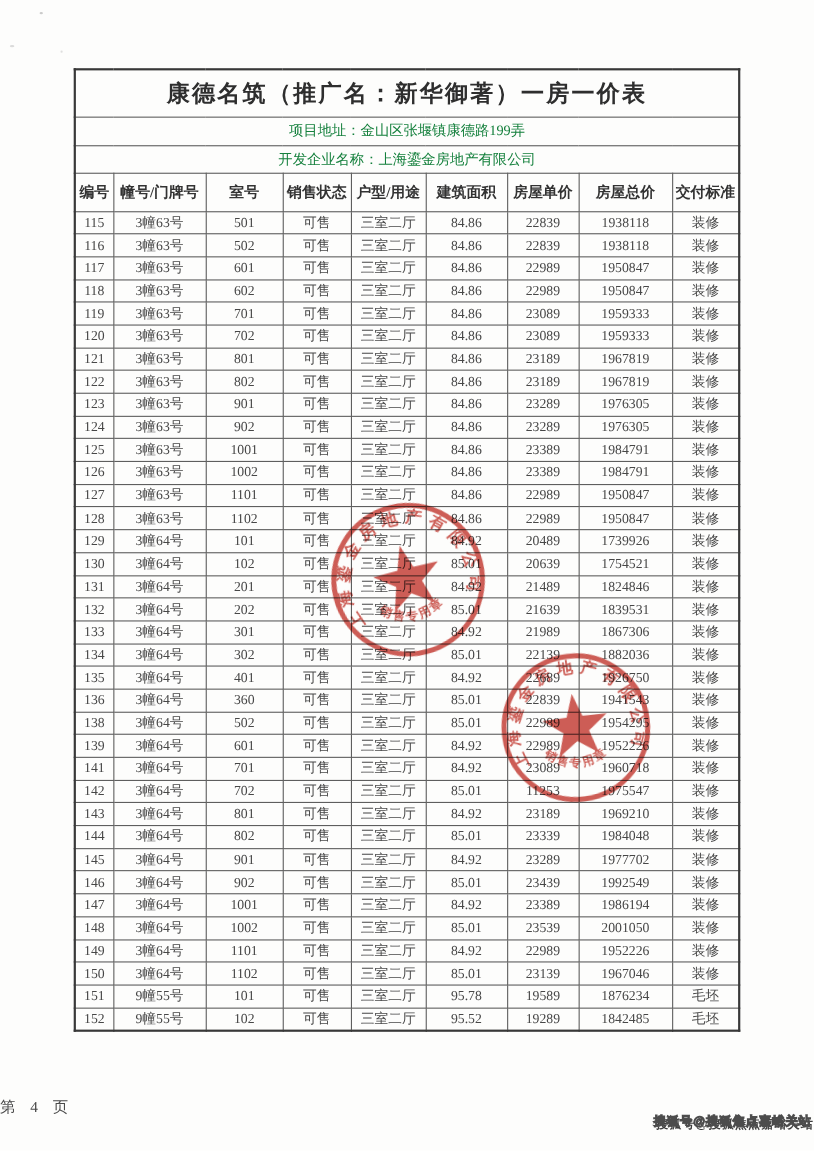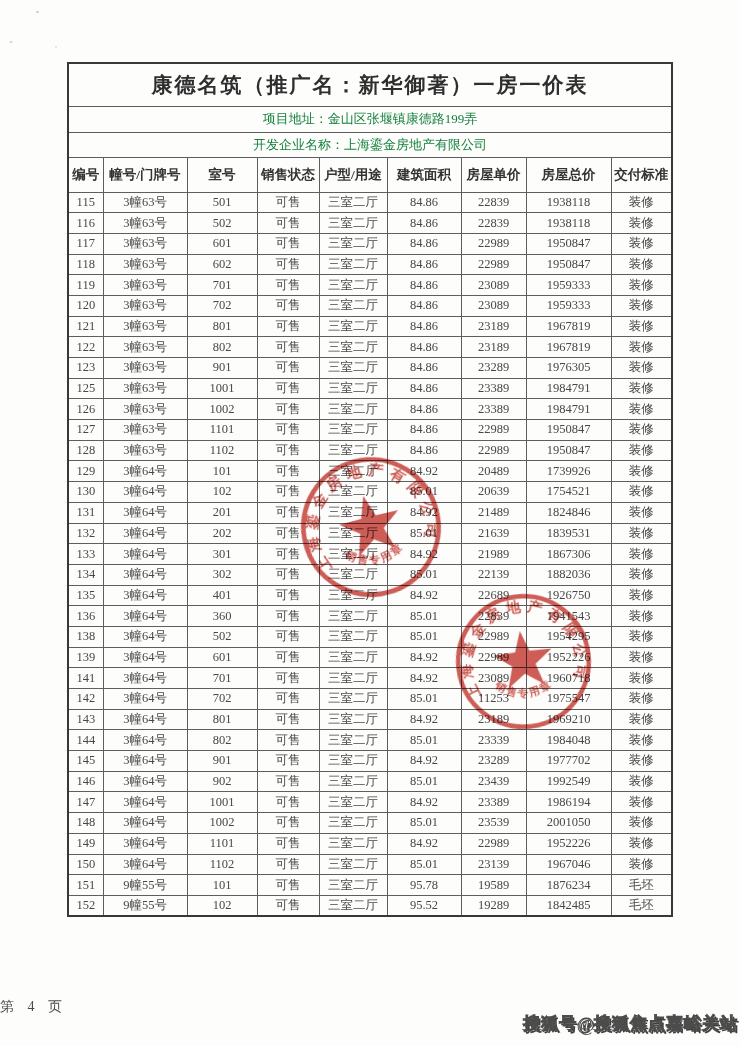--- a/index.html
+++ b/index.html
@@ -66,23 +66,23 @@
 : 998px; top: 998px;
     width: 740px;
     text-align: left;
     font-size: 14px;
     letter-spacing: 5px;
     color: #4a4a4a;
   }
   .watermark {
     position: absolute;
     right: 2px; top: 1012px;
-    font-size: 17px;
+    font-size: 11px;
     font-weight: bold;
-    font-family: Liberation Serif, serif;
+    font-family: Liberation Sans, sans-serif;
     color: rgba(255,255,255,.92);
     -webkit-text-stroke: 1px #4c4c4c;
     text-shadow: 2px 2px 0 #3f3f3f;
     letter-spacing: 1px;
   }
 
   .seal {
     position: absolute;
     color: #c43a31;           
     mix-blend-mode: multiply;
@@ -244,20 +244,31 @@
         <td>3幢63号</td>
         <td>901</td>
         <td>可售</td>
         <td>三室二厅</td>
         <td>84.86</td>
         <td>23289</td>
         <td>1976305</td>
         <td>装修</td>
       </tr>
 
+      <tr>
+        <td>124</td>
+        <td>3幢63号</td>
+        <td>902</td>
+        <td>可售</td>
+        <td>三室二厅</td>
+        <td>84.86</td>
+        <td>23289</td>
+        <td>1976305</td>
+        <td>装修</td>
+      </tr>
 
       <tr>
         <td>125</td>
         <td>3幢63号</td>
         <td>1001</td>
         <td>可售</td>
         <td>三室二厅</td>
         <td>84.86</td>
         <td>23389</td>
         <td>1984791</td>

